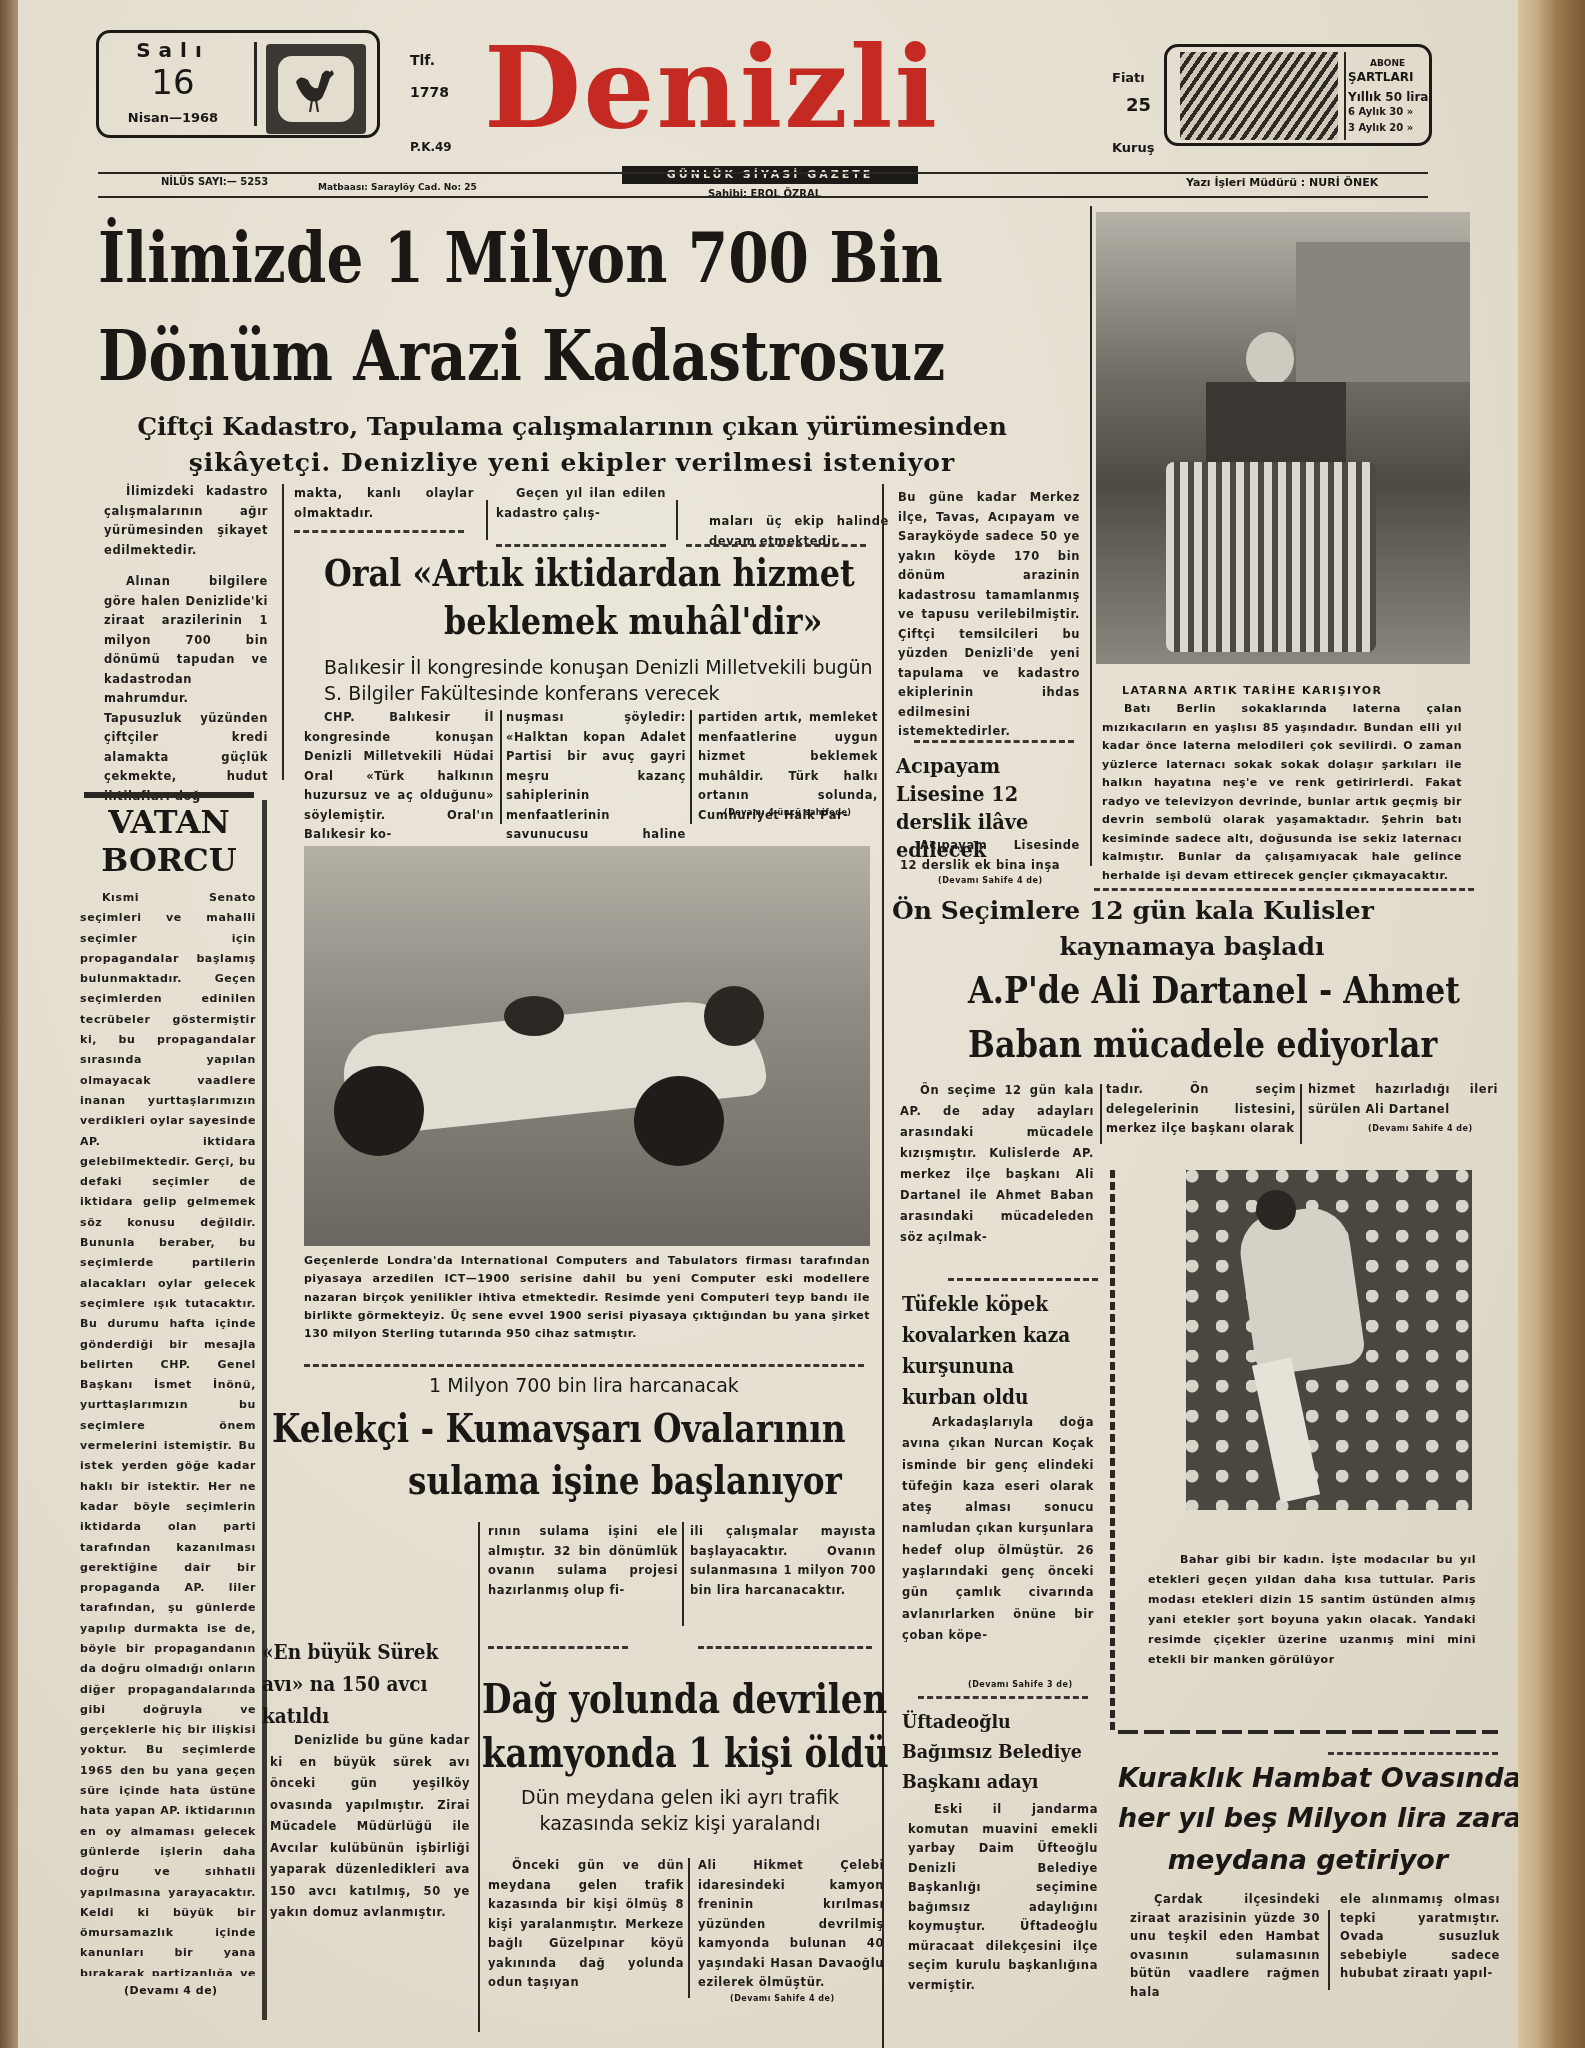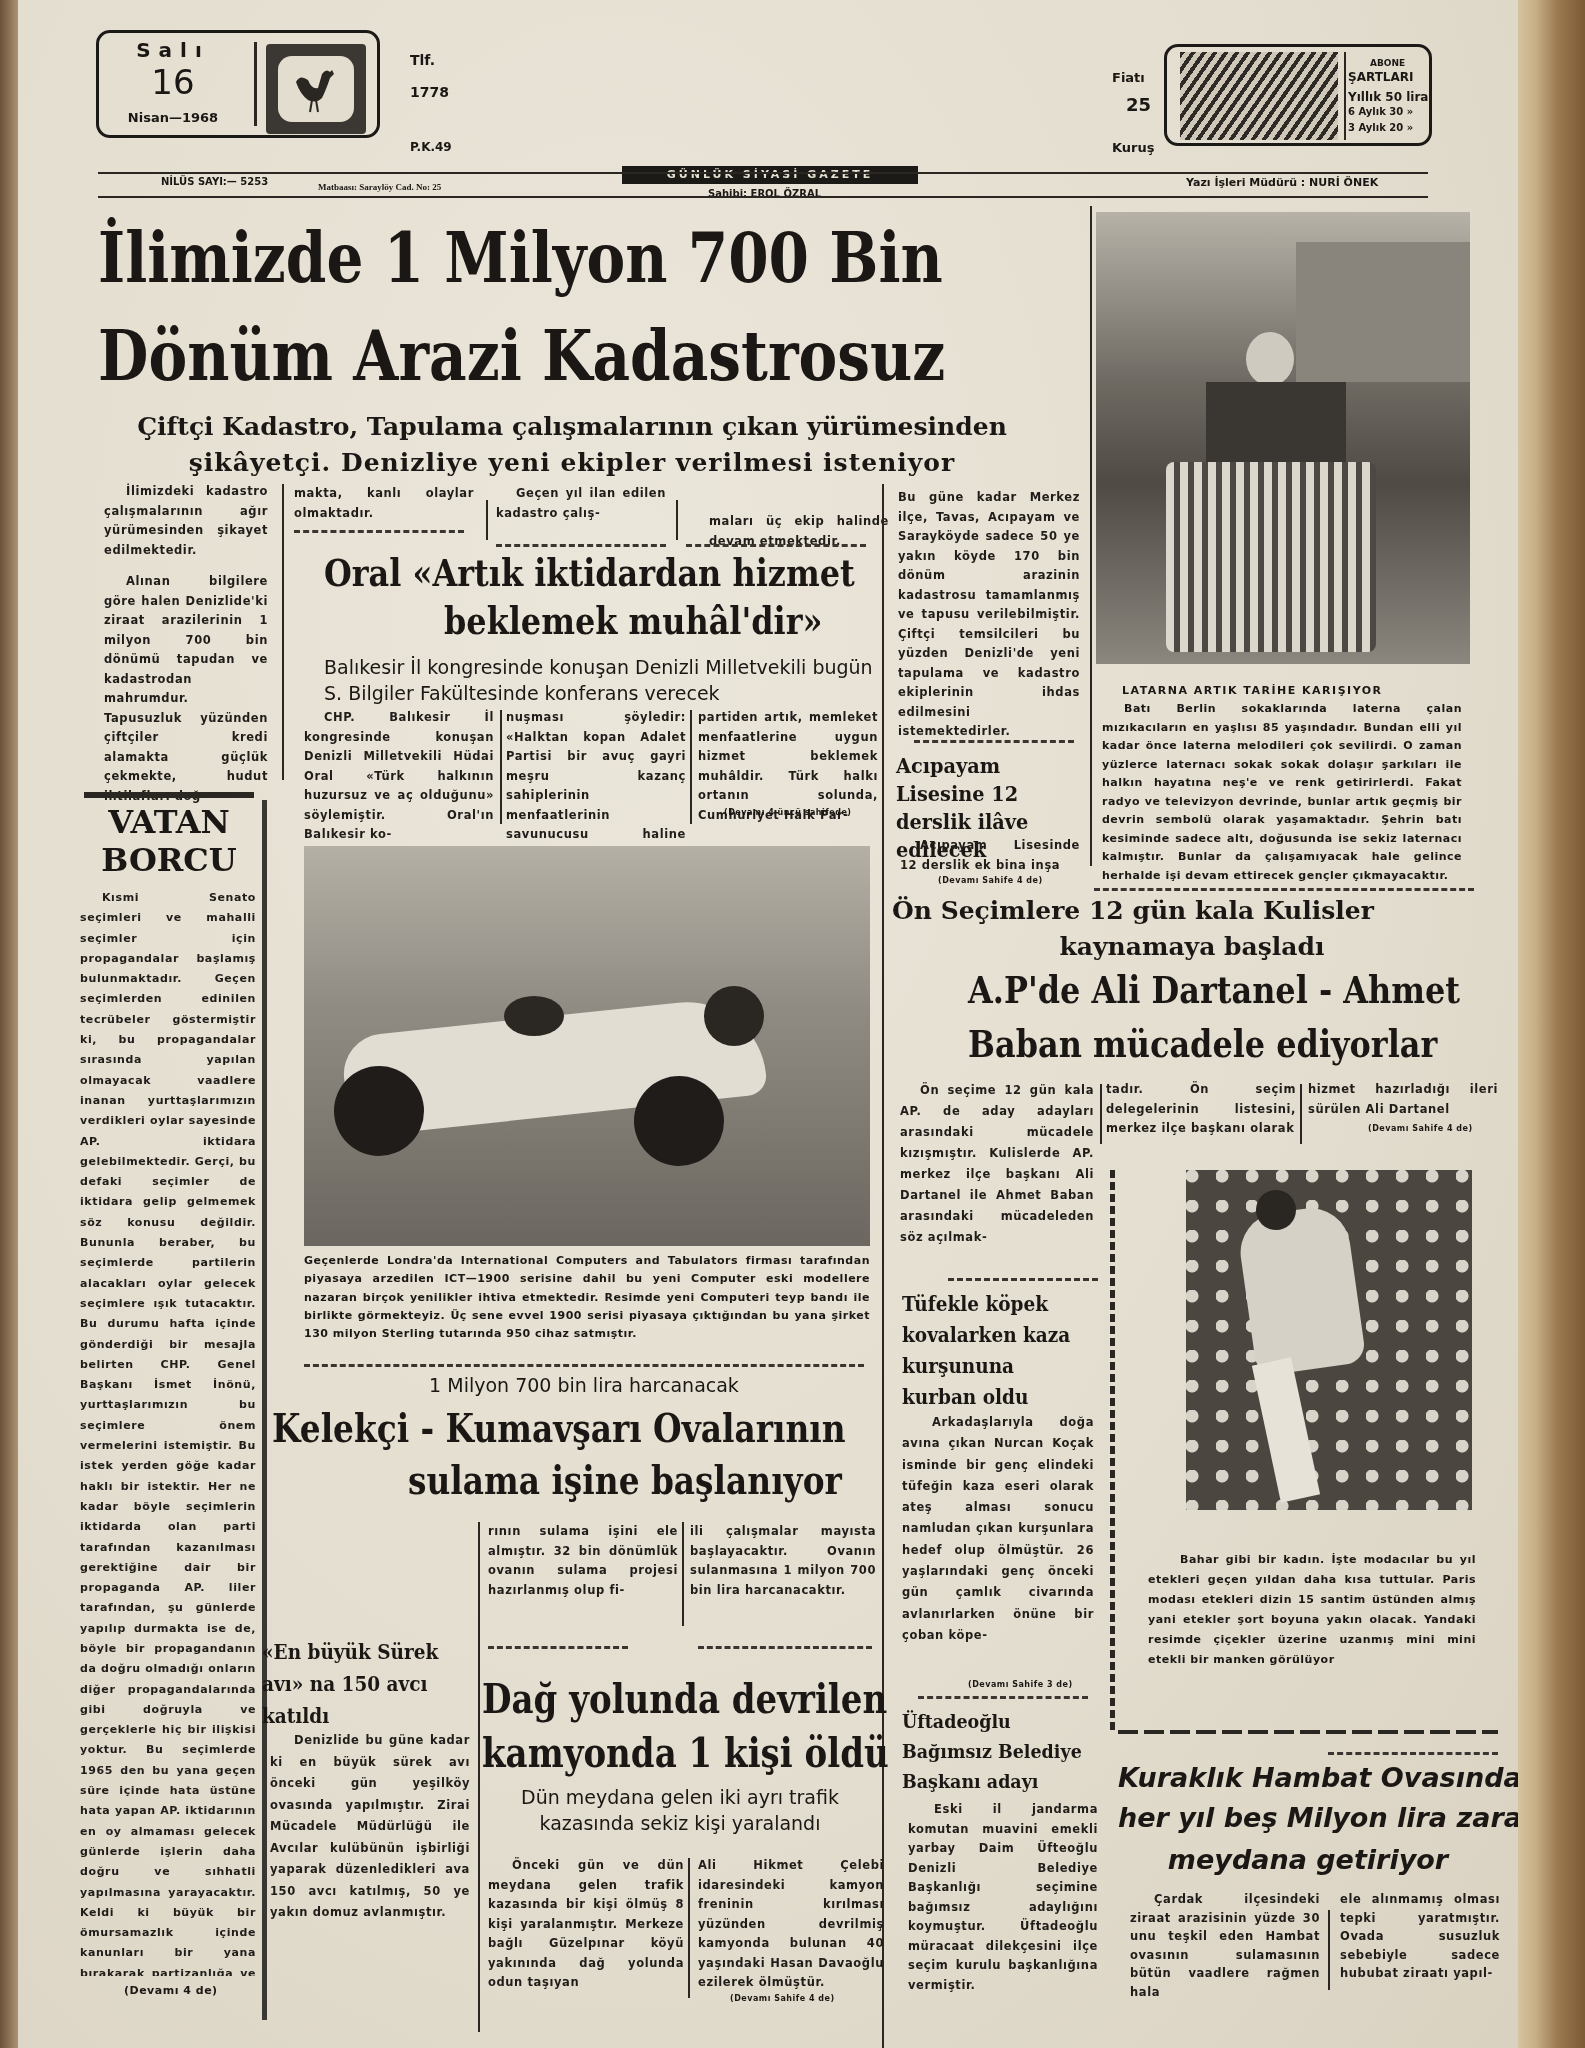--- a/index.html
+++ b/index.html
@@ -47,38 +47,39 @@
     <div style="position:absolute;left:12px;top:12px;width:76px;height:66px;background:#e3ddcf;border-radius:14px;"></div>
     <svg width="60" height="60" viewBox="0 0 60 60" style="position:absolute;left:20px;top:16px;">
       <path d="M10 22 Q14 14 22 20 Q26 30 32 28 L36 14 Q40 8 44 12 L46 10 L48 14 L44 18 Q40 30 36 38 Q30 44 22 40 Q14 34 10 22 Z" fill="#2a2622"></path>
       <path d="M26 40 L24 52 M30 40 L32 52" stroke="#2a2622" stroke-width="2"></path>
     </svg>
   </div>
   <div class="abs sans" style="left:392px;top:52px;font-weight:900;font-size:14px;">Tlf.</div>
   <div class="abs sans" style="left:392px;top:84px;font-weight:900;font-size:14px;">1778</div>
   <div class="abs sans" style="left:392px;top:140px;font-weight:900;font-size:12px;">P.K.49</div>
 
+  <div class="abs" style="left:466px;top:28px;font-family:'DejaVu Serif',serif;font-weight:900;font-size:112px;letter-spacing:2px;line-height:120px;color:#c42a22;">Denizli</div>
   <div class="abs sans" style="left:604px;top:166px;width:296px;height:18px;background:#1c1a17;color:#e6e0d2;font-weight:bold;font-size:11px;letter-spacing:3px;text-align:center;line-height:18px;">GÜNLÜK SİYASİ GAZETE</div>
 
   <div class="abs sans" style="left:1094px;top:70px;font-weight:900;font-size:13px;">Fiatı</div>
   <div class="abs sans" style="left:1100px;top:94px;font-weight:900;font-size:18px;margin-left:8px;">25</div>
   <div class="abs sans" style="left:1094px;top:140px;font-weight:900;font-size:13px;">Kuruş</div>
 
   <div class="abs box" style="left:1146px;top:44px;width:268px;height:102px;"></div>
   <div class="photo" style="left:1162px;top:52px;width:158px;height:88px;background:repeating-linear-gradient(125deg,#2e2a26 0 4px,#cfc8b8 4px 9px);"></div>
   <div class="vrule" style="left:1326px;top:52px;height:88px;"></div>
   <div class="abs sans" style="left:1352px;top:58px;font-weight:900;font-size:9px;">ABONE</div>
   <div class="abs sans" style="left:1330px;top:70px;font-weight:900;font-size:12px;">ŞARTLARI</div>
   <div class="abs sans" style="left:1330px;top:90px;font-weight:900;font-size:12px;">Yıllık 50 lira</div>
   <div class="abs sans" style="left:1330px;top:106px;font-weight:900;font-size:10px;">6 Aylık 30 »</div>
   <div class="abs sans" style="left:1330px;top:122px;font-weight:900;font-size:10px;">3 Aylık 20 »</div>
 
   <div class="hrule" style="left:80px;top:172px;width:1330px;height:2px;"></div>
   <div class="abs sans" style="left:108px;top:176px;font-weight:900;font-size:10px;padding-left:35px;">NİLÜS SAYI:— 5253</div>
-  <div class="abs sans" style="left:300px;top:182px;font-weight:900;font-size:9px;font-family:Liberation Serif, serif;">Matbaası: Saraylöy Cad. No: 25</div>
+  <div class="abs sans" style="left:300px;top:182px;font-weight:900;font-size:9px;">Matbaası: Saraylöy Cad. No: 25</div>
   <div class="abs sans" style="left:690px;top:188px;font-weight:900;font-size:10px;">Sahibi: EROL ÖZRAL</div>
   <div class="abs sans" style="left:1168px;top:176px;font-weight:900;font-size:11px;">Yazı İşleri Müdürü : NURİ ÖNEK</div>
   <div class="hrule" style="left:80px;top:196px;width:1330px;height:2px;"></div>
 
   <div class="abs" style="left:80px;top:218px;font-family:'DejaVu Serif',serif;font-weight:900;font-size:70px;line-height:80px;transform:scaleX(0.83);transform-origin:left top;white-space:nowrap;">İlimizde 1 Milyon 700 Bin</div>
   <div class="abs" style="left:80px;top:316px;font-family:'DejaVu Serif',serif;font-weight:900;font-size:70px;line-height:80px;transform:scaleX(0.83);transform-origin:left top;white-space:nowrap;">Dönüm Arazi Kadastrosuz</div>
   <div class="abs center" style="left:74px;top:412px;width:960px;font-weight:bold;font-size:25px;white-space:nowrap;">Çiftçi Kadastro, Tapulama çalışmalarının çıkan yürümesinden</div>
   <div class="abs center" style="left:74px;top:448px;width:960px;font-weight:bold;font-size:25px;letter-spacing:1px;white-space:nowrap;">şikâyetçi. Denizliye yeni ekipler verilmesi isteniyor</div>
 
   <div class="abs bodytext" style="left:86px;top:482px;width:164px;">

